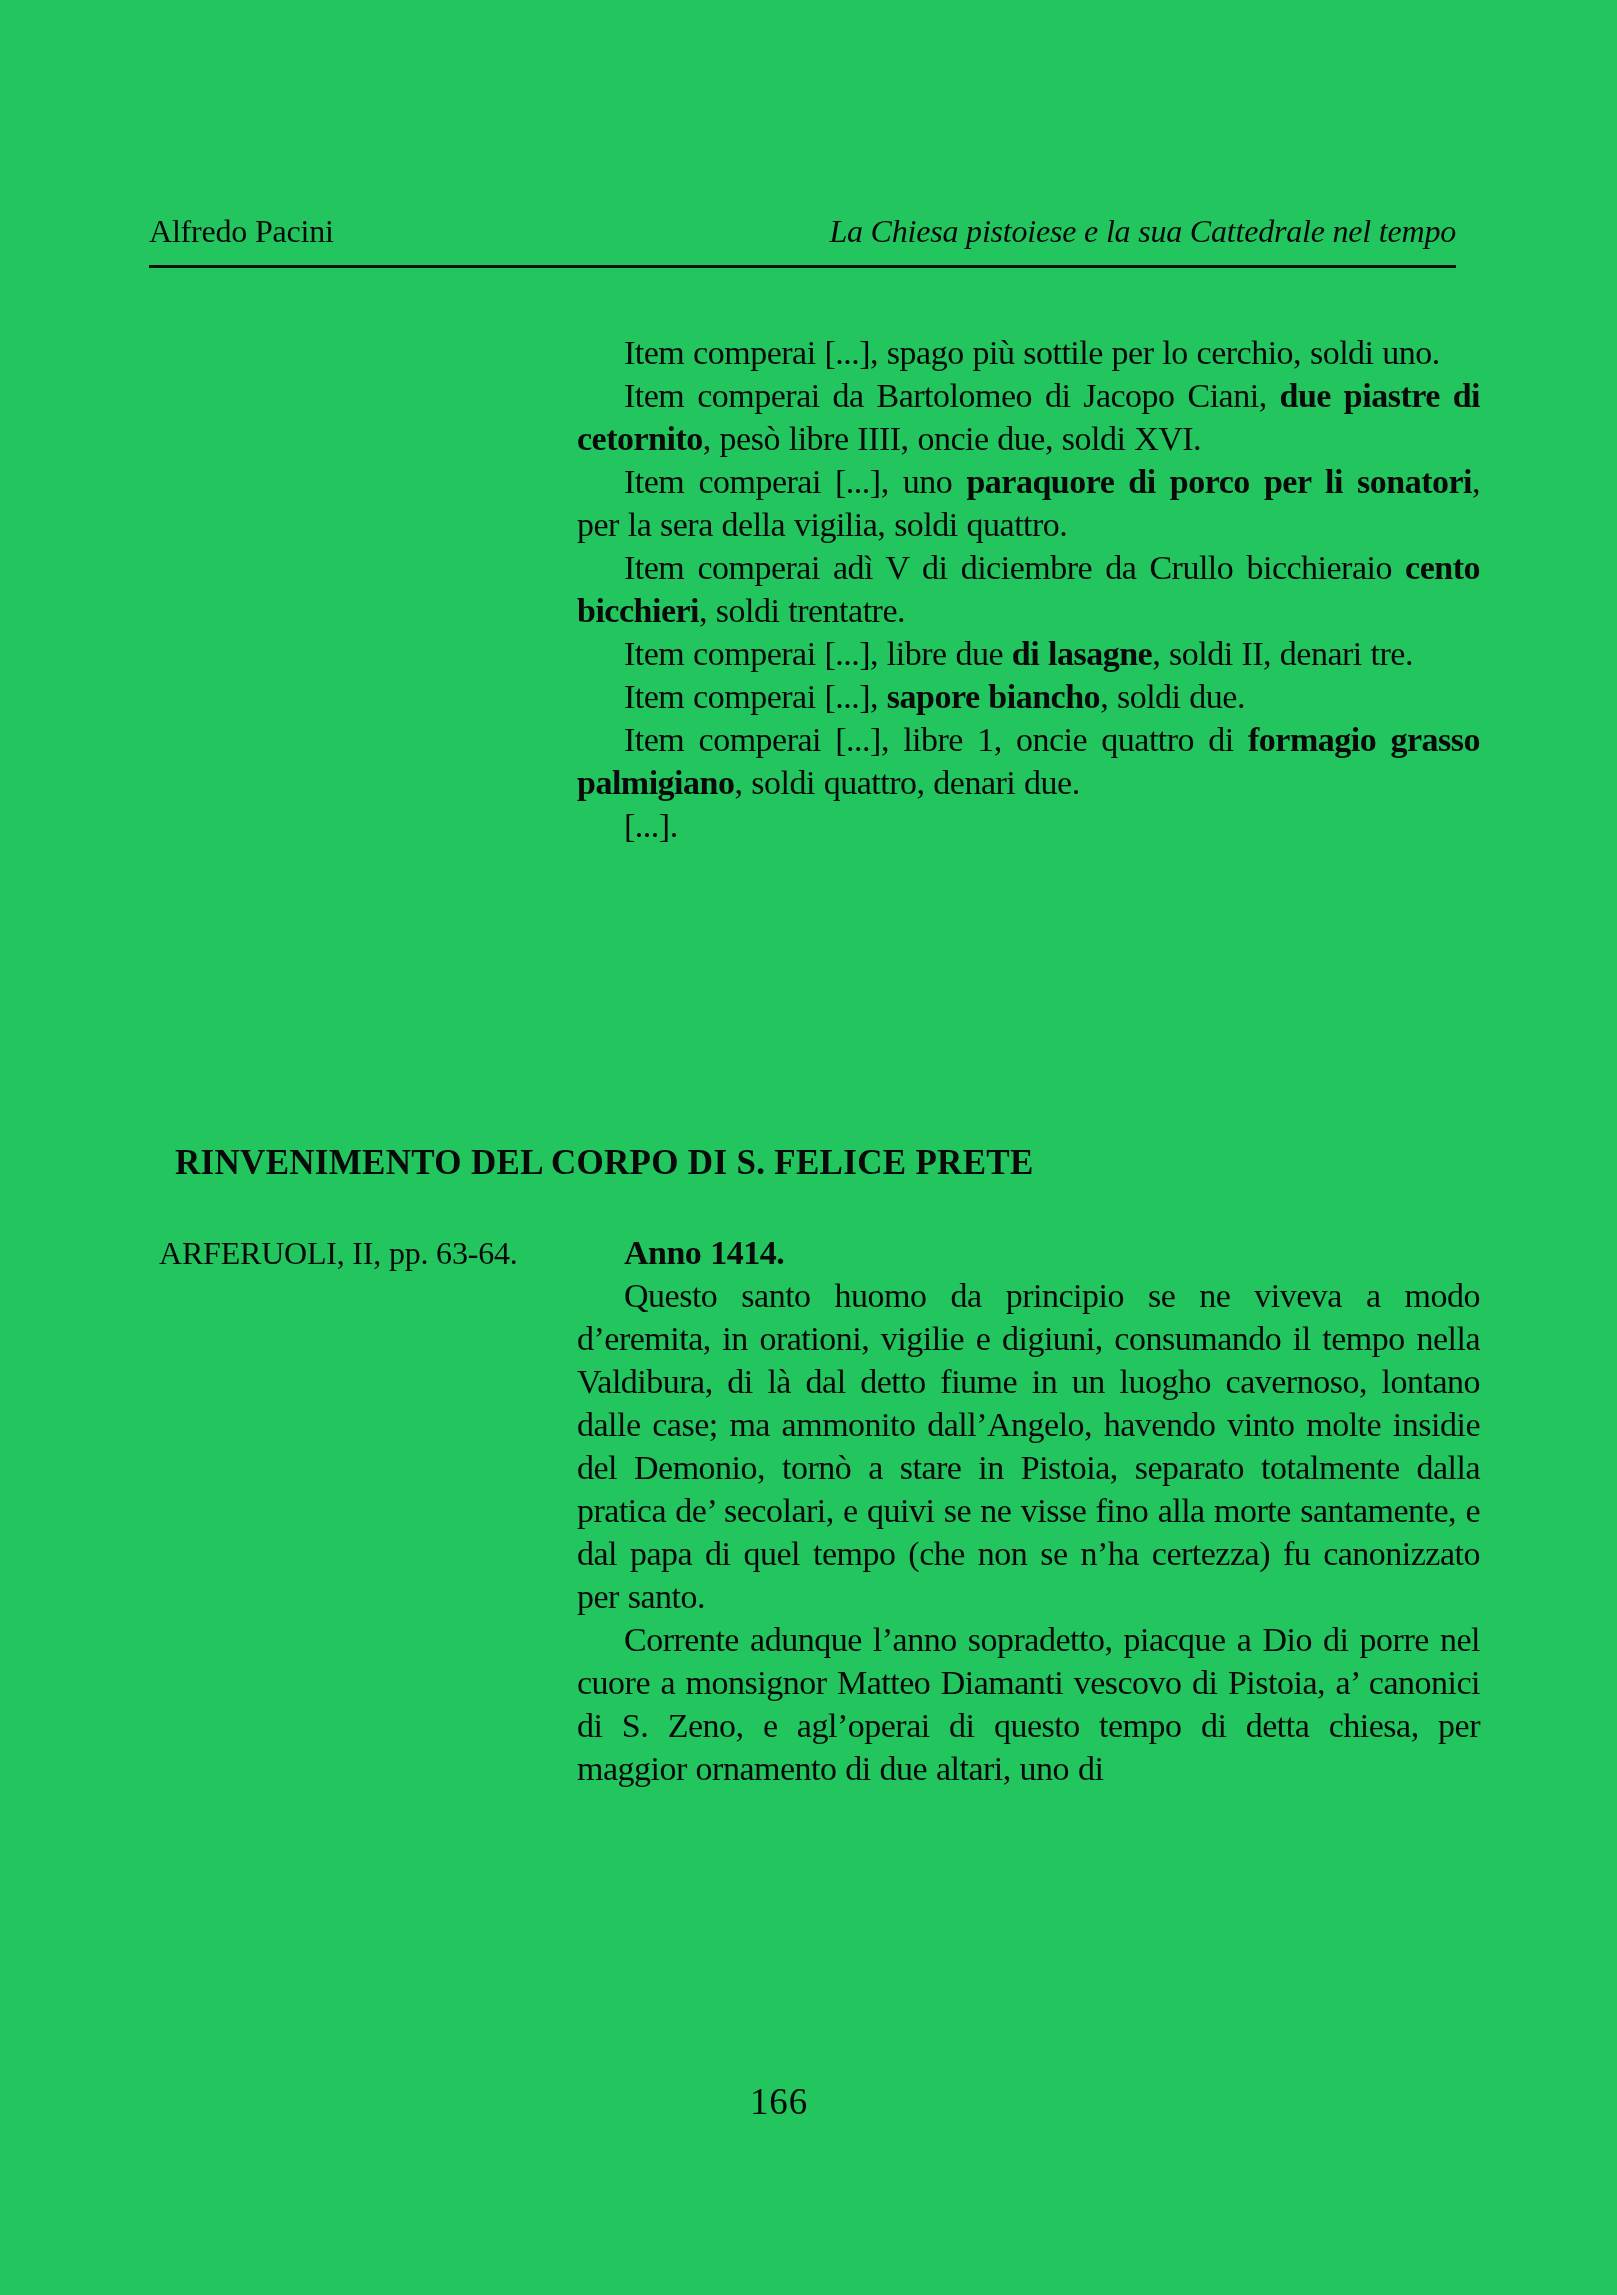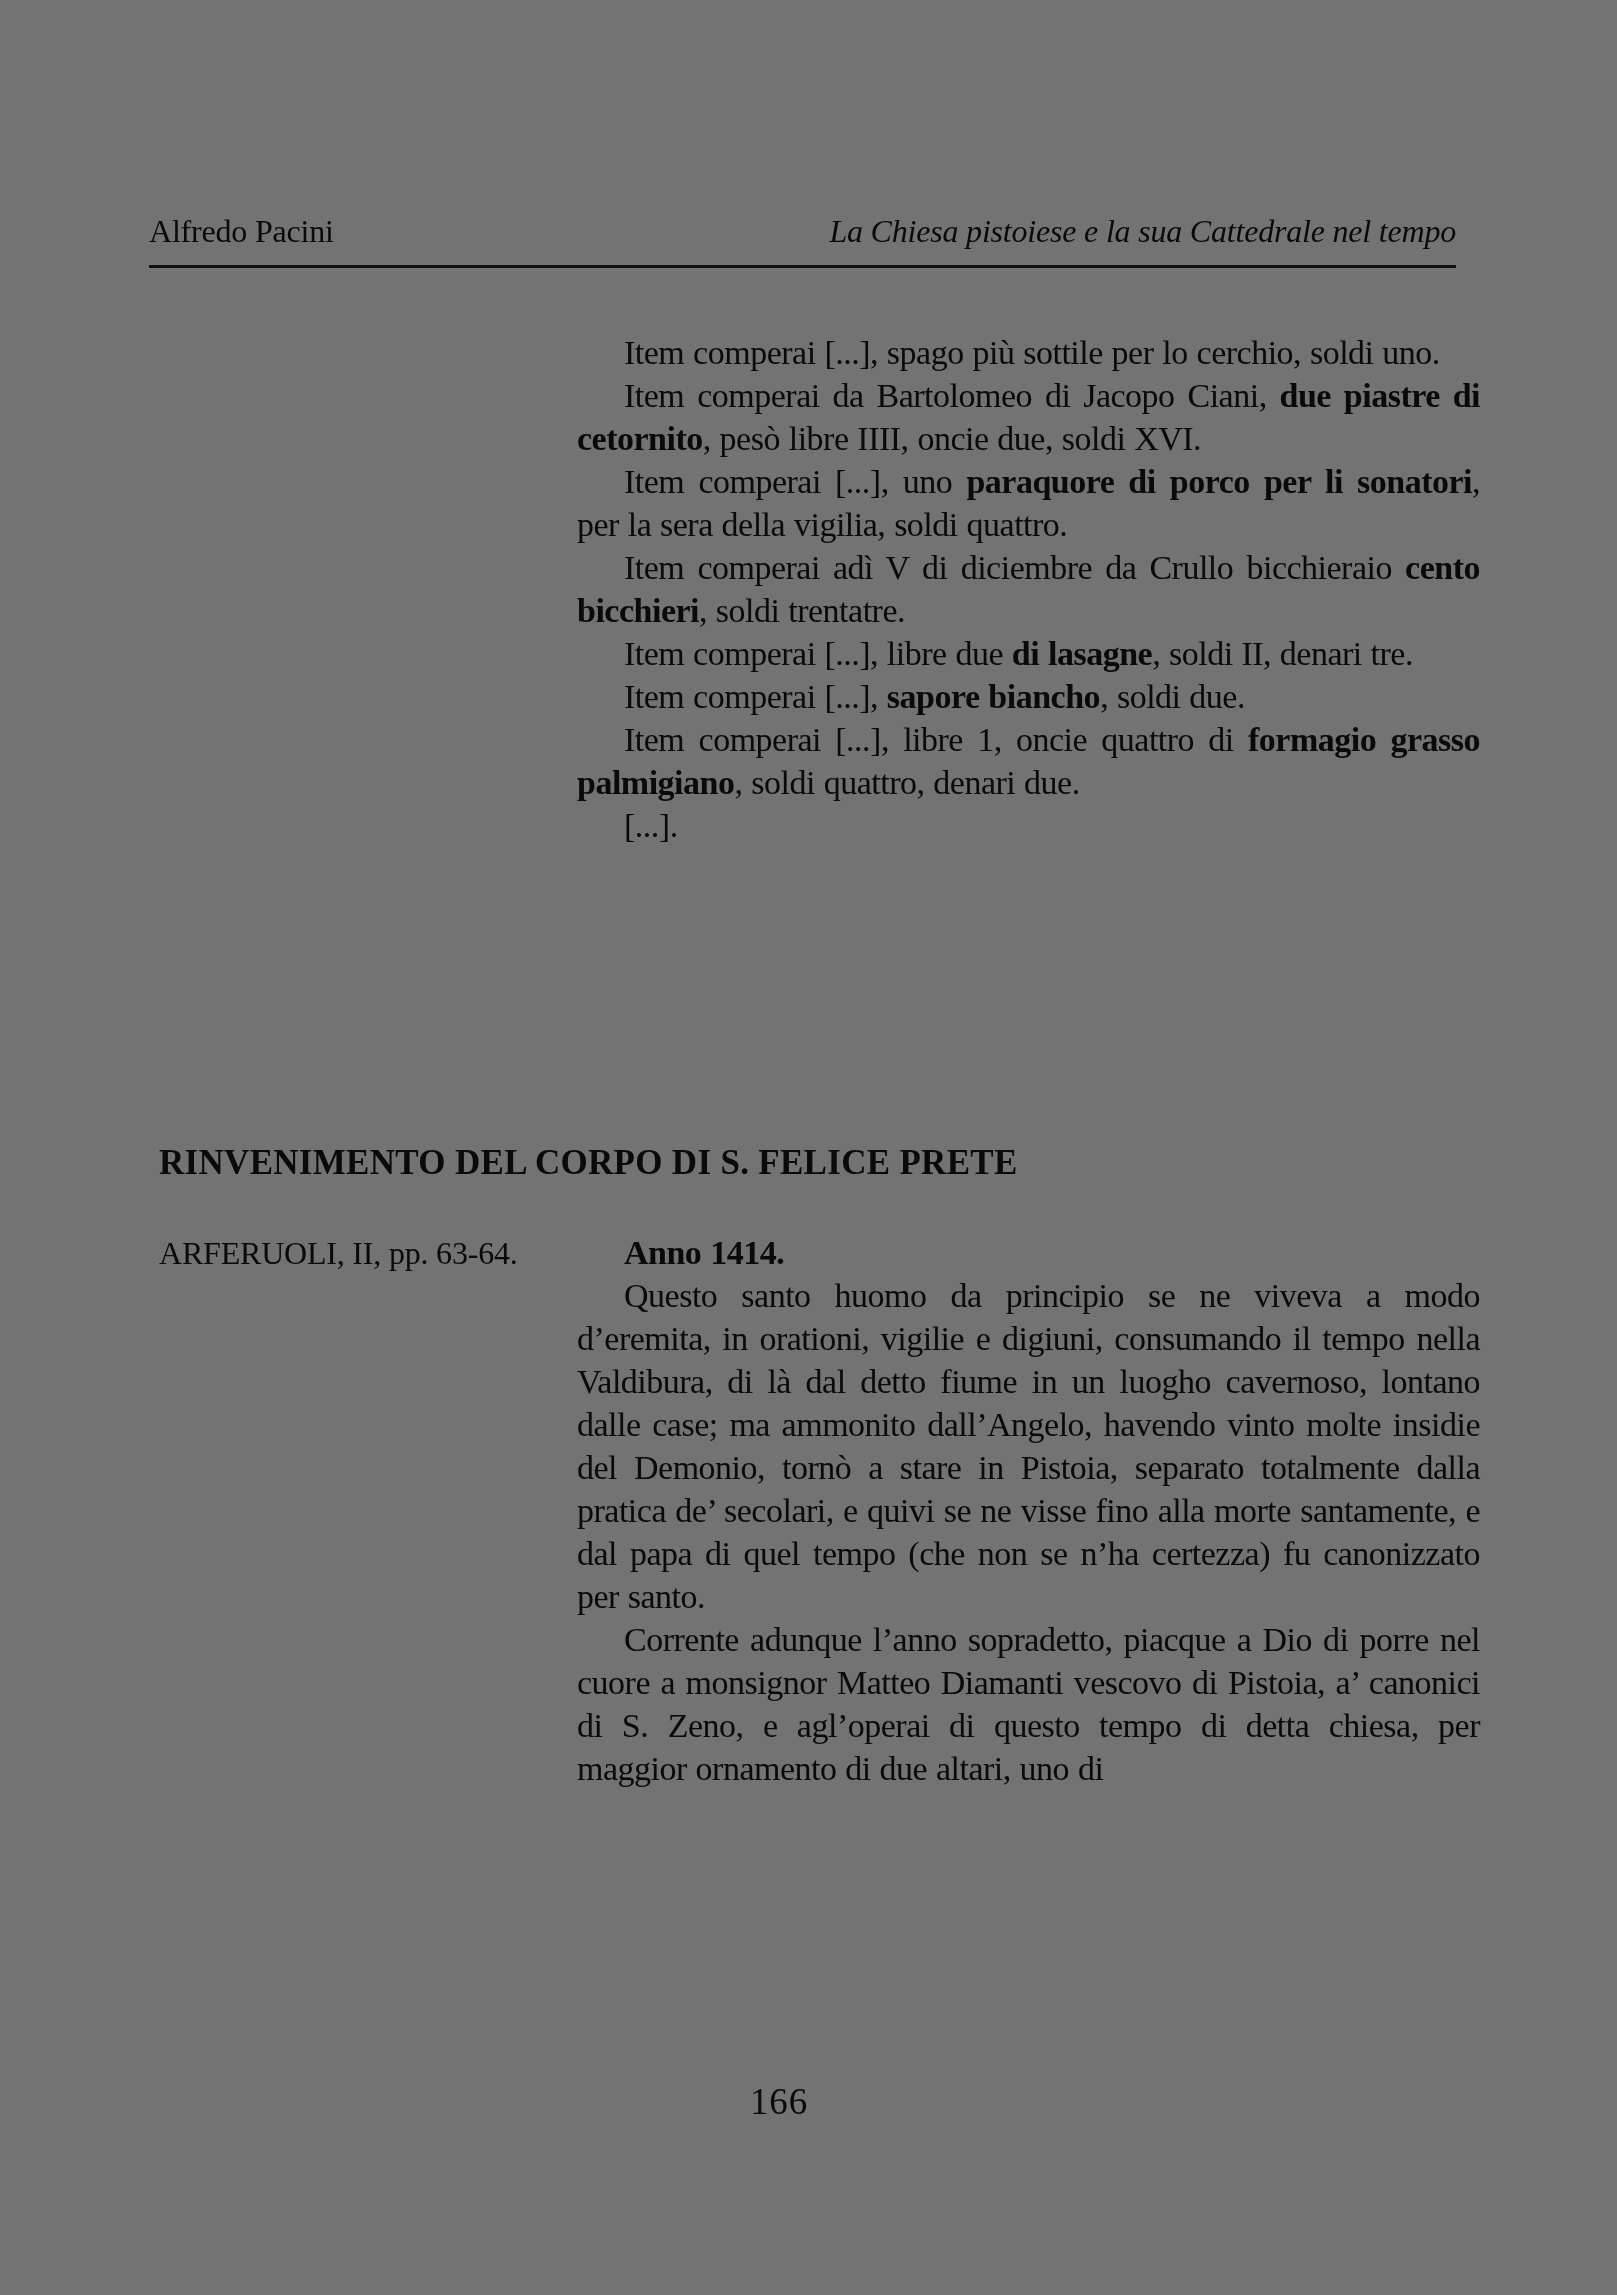--- a/index.html
+++ b/index.html
@@ -4,21 +4,21 @@
 <style>
   html, body {
     margin: 0;
     padding: 0;
     background: #e8e8e8;
   }
   .page {
     position: relative;
     width: 1618px;
     height: 2295px;
-    background: #737373;
+    background: #22c55e;
     font-family: "Liberation Serif", "DejaVu Serif", serif;
     color: #0a0a0a;
     overflow: hidden;
   }
   
   .header {
     position: absolute;
     left: 149px;
     right: 162px;
     top: 213px;
@@ -48,21 +48,21 @@
   .textcol p {
     margin: 0;
     text-indent: 47px;
   }
   .textcol .bold, .bold { font-weight: 700; }
 
   .quote-block { top: 331px; }
 
   .section-heading {
     position: absolute;
-    left: 159px;
+    left: 175px;
     top: 1143px;
     margin: 0;
     font-size: 35px;
     font-weight: 700;
     letter-spacing: 0.3px;
     white-space: nowrap;
   }
 
   .source-ref {
     position: absolute;

